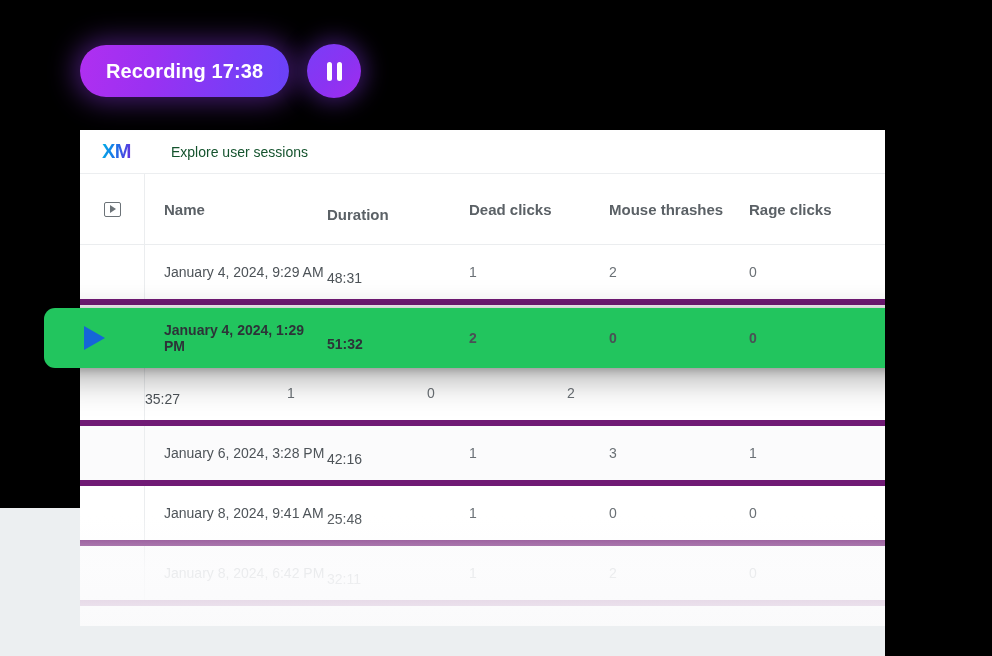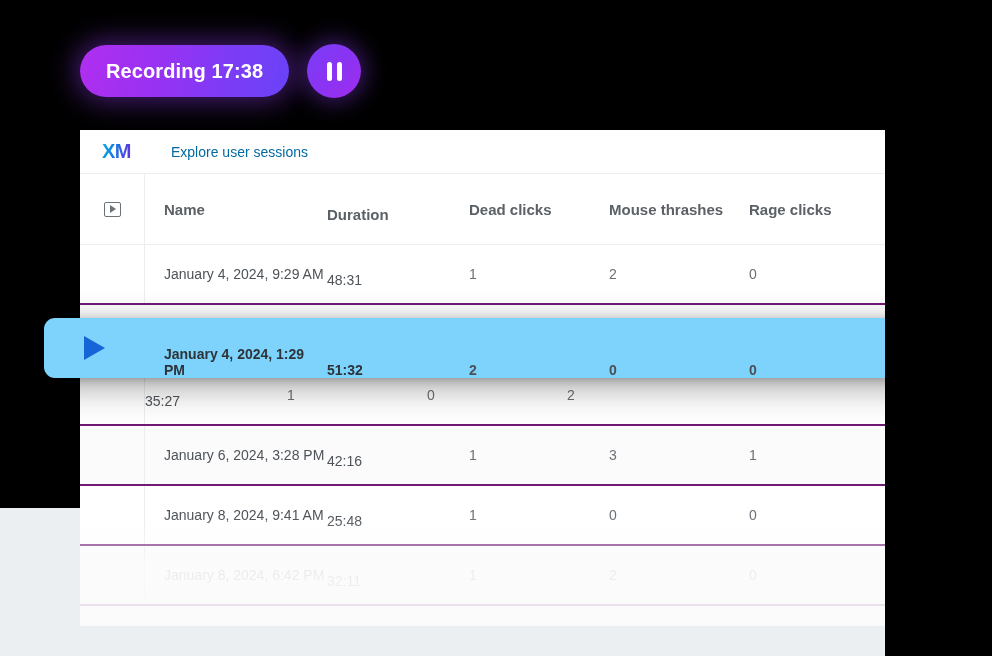--- a/index.html
+++ b/index.html
@@ -107,21 +107,21 @@
     letter-spacing: -0.5px;
     background: linear-gradient(100deg, #00b4e6 0%, #1a72e8 46%, #6b2bdd 100%);
     -webkit-background-clip: text;
     background-clip: text;
     color: transparent;
     -webkit-text-fill-color: transparent;
   }
   .panel-title {
     margin-left: 40px;
     font-size: 14px;
-    color: #0369a1;
+    color: #14532d;
   }
 
   
   .table-wrap {
     position: relative;
     height: 452px;
   }
 
   .row {
     display: flex;
@@ -175,21 +175,21 @@
     display: block;
     width: 0; height: 0;
     border-left: 6px solid #6c7378;
     border-top: 4px solid transparent;
     border-bottom: 4px solid transparent;
     margin-left: 2px;
   }
 
   
   .data-row {
-    border-bottom: 2px solid #701a75;
+    border-bottom: 6px solid #701a75;
     background: #ffffff;
     position: relative;
   }
   .data-row.alt { background: #fbfbfc; }
   .td {
     font-size: 14px;
     color: #4d5358;
   }
   .td.num { color: #6a7075; }
 
@@ -212,28 +212,28 @@
     height: 110px;
     background: linear-gradient(to bottom, rgba(255,255,255,0) 0%, rgba(252,252,253,0.72) 48%, rgba(250,250,251,0.97) 100%);
     pointer-events: none;
     z-index: 5;
   }
 
   
   .float-card {
     position: absolute;
     left: 44px;
-    top: 318px;
+    top: 308px;
     width: 903px;
     height: 60px;
-    background: #7dd3fc;
+    background: #22c55e;
     border-radius: 11px;
     box-shadow: 0 10px 34px rgba(0,0,0,0.34), 0 2px 10px rgba(0,0,0,0.22);
     display: flex;
-    align-items: flex-end;
+    align-items: center;
     z-index: 30;
   }
   .float-card .cell-play {
     width: 101px;
     flex: 0 0 101px;
     border-right: none;
   }
   .big-play {
     width: 0; height: 0;
     border-left: 21px solid #1565d8;

